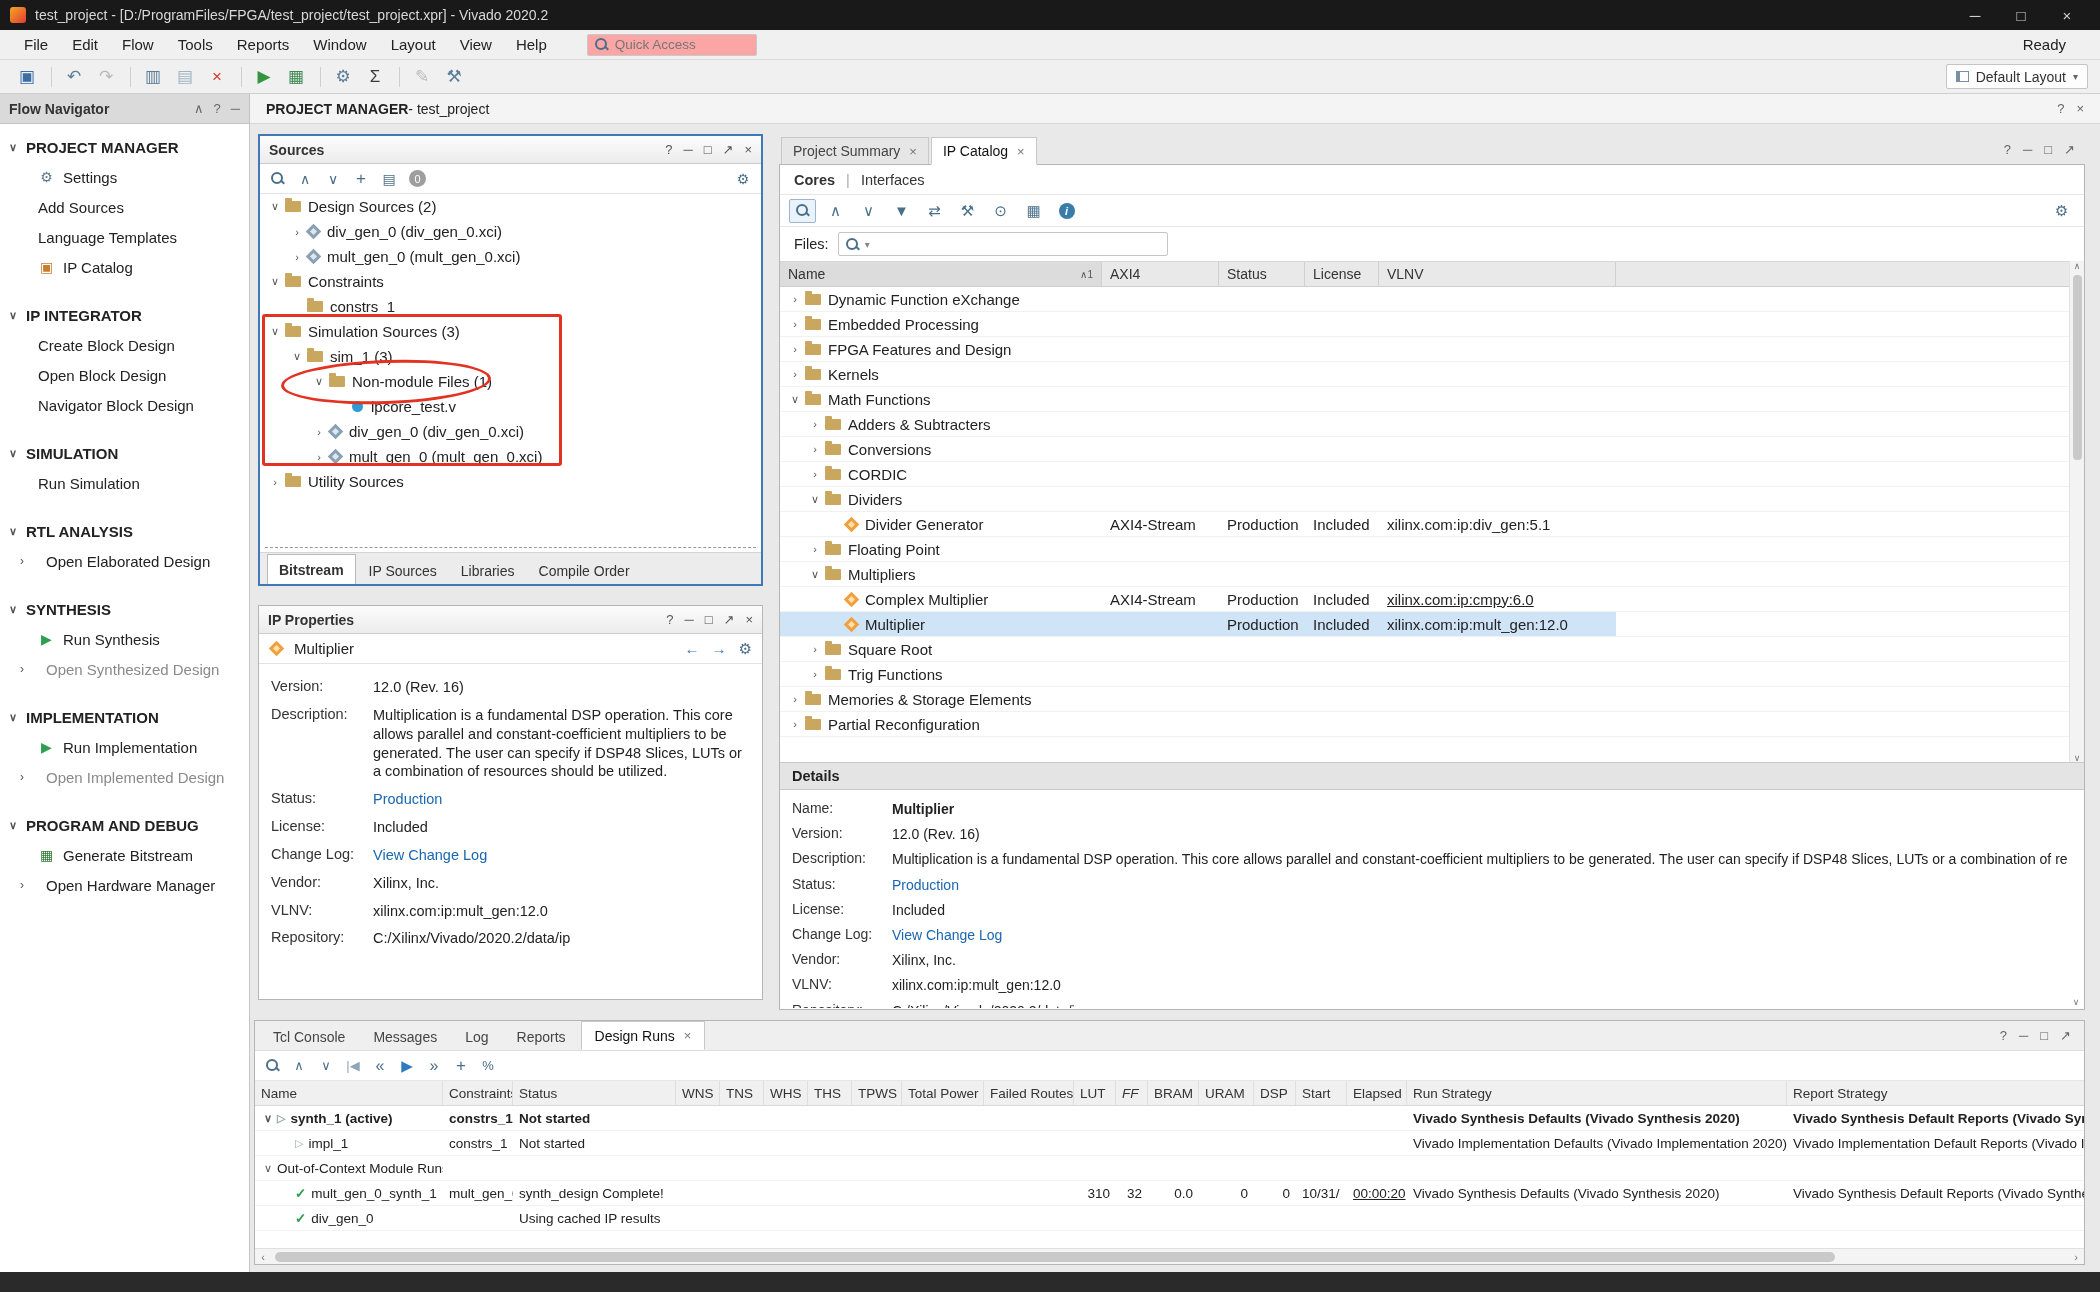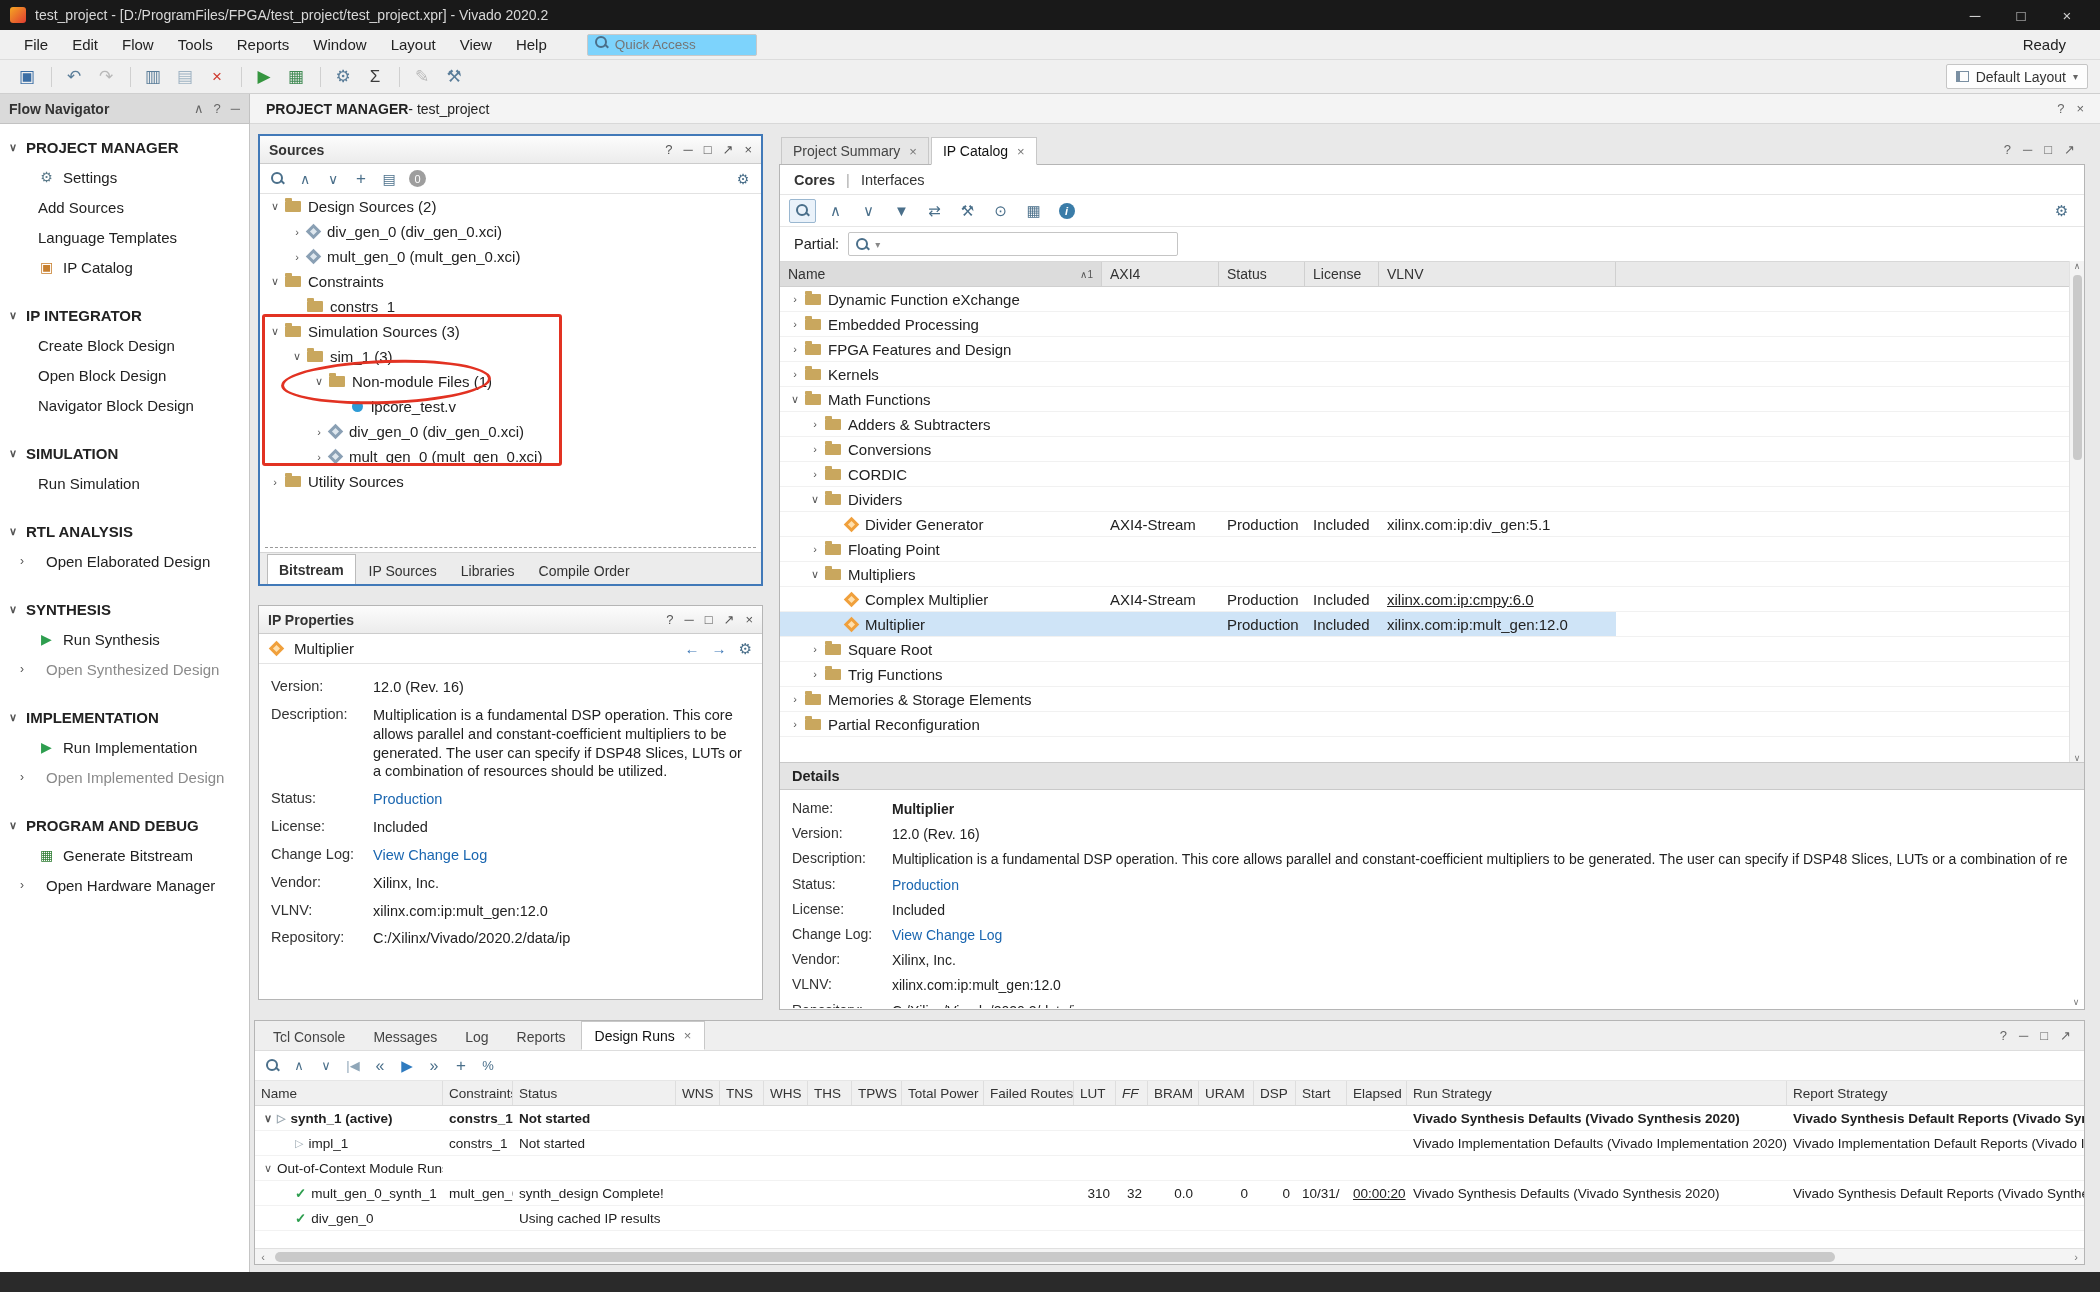--- a/index.html
+++ b/index.html
@@ -7,21 +7,21 @@
 
 
 #titlebar{position:absolute;left:0;top:0;width:2100px;height:30px;background:#191919;color:#d8d8d8;display:flex;align-items:center;padding:0 10px;font-size:14px}
 .app-icon{width:16px;height:16px;border-radius:3px;background:linear-gradient(135deg,#f5a623,#e03c31);margin-right:9px;flex:none}
 .win-controls{margin-left:auto;display:flex}
 .win-btn{width:46px;text-align:center;font-size:15px;color:#cfcfcf}
 
 
 #menubar{position:absolute;left:0;top:30px;width:2100px;height:30px;background:#f0f0f0;border-bottom:1px solid #dcdcdc;display:flex;align-items:center;padding:0 12px}
 .menu-item{padding:0 12px;height:100%;display:flex;align-items:center;color:#222}
-.quick-access{margin-left:28px;display:flex;gap:6px;border:1px solid #c9c9c9;background:#7dd3fc;width:170px;height:22px;border-radius:2px;padding:0 6px}
+.quick-access{margin-left:28px;display:flex;align-items:center;gap:6px;border:1px solid #c9c9c9;background:#fca5a5;width:170px;height:22px;border-radius:2px;padding:0 6px}
 .quick-access input{border:none;outline:none;background:transparent;font:inherit;font-size:13.5px;color:#555;width:120px}
 #ready{margin-left:auto;padding-right:22px;color:#222}
 
 
 #toolbar{position:absolute;left:0;top:60px;width:2100px;height:34px;background:#f0f0f0;border-bottom:1px solid #cfcfcf;display:flex;align-items:center;padding:0 12px}
 .tb-icon{width:30px;height:26px;display:flex;align-items:center;justify-content:center;font-size:17px;margin-right:2px;border-radius:3px}
 .tb-sep{width:1px;height:20px;background:#d0d0d0;margin:0 7px}
 .layout-select{margin-left:auto;display:flex;align-items:center;border:1px solid #c5c5c5;height:25px;padding:0 9px;background:#fdfdfd;border-radius:2px;gap:7px;font-size:14px;color:#333}
 .layout-grid{width:13px;height:11px;border:1px solid #7a8fa2;border-left-width:4px;display:inline-block}
 
@@ -493,21 +493,21 @@
       <span class="ct-icon">⇄</span>
       <span class="ct-icon">⚒</span>
       <span class="ct-icon">⊙</span>
       <span class="ct-icon">▦</span>
       <span class="ct-icon">
           <span class="icon-info">i</span>
         </span>
       <span class="ct-icon right">⚙</span>
     </div>
     <div class="search-row">
-      <span>Partial:</span>
+      <span>Files:</span>
       <div class="search-box">
         <span class="icon-search"></span>
         <span class="search-caret">▾</span>
         <input style="">
       </div>
     </div>
     <div class="cat-header">
         <div class="cat-hcell sorted" style="width: 322px;">
           <span>Name</span>
           <span class="sort-ind">∧1</span>

